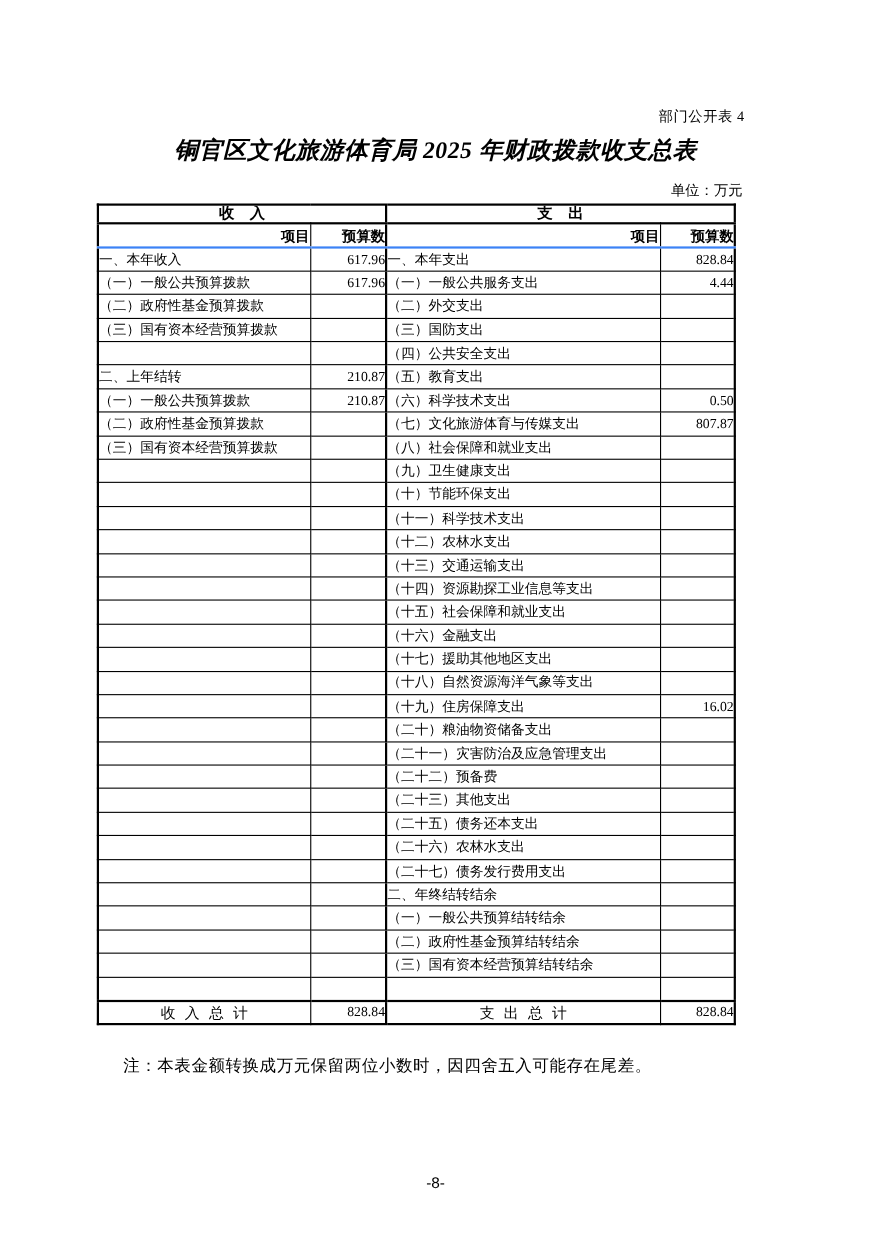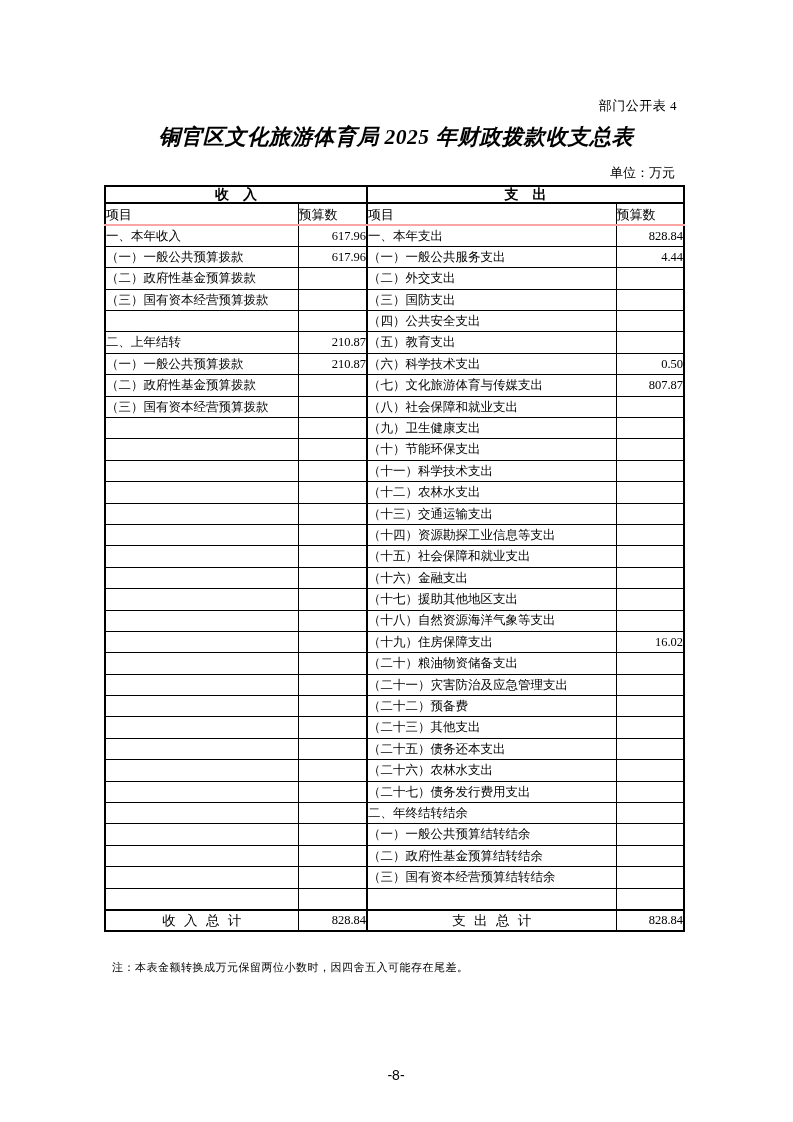--- a/index.html
+++ b/index.html
@@ -12,41 +12,41 @@
     position:absolute;top:97px;right:115px;font-size:13px;letter-spacing:.5px;
   }
   .title{
     position:absolute;top:122px;left:0;width:100%;text-align:center;
     font-size:21.5px;font-weight:bold;letter-spacing:.5px;font-style:italic;
   }
   .unit-label{
     position:absolute;top:164px;right:117px;font-size:13px;
   }
   table.budget{
-    position:absolute;left:104px;top:185px;width:579px;
+    position:absolute;left:88px;top:185px;width:579px;
     border-collapse:collapse;table-layout:fixed;
     border:2px solid #000;
   }
   table.budget th,table.budget td{
     border:1px solid #000;padding:0;overflow:hidden;white-space:nowrap;
     font-size:12.5px;line-height:1;vertical-align:middle;
   }
   tr.hdr1{height:17px;}
   tr.hdr1 th{font-size:14px;font-weight:bold;text-align:center;border-bottom:2px solid #000;}
   tr.hdr2{height:22px;}
-  tr.hdr2 th{font-size:13px;font-weight:normal;text-align:left;border-bottom:2px solid #fca5a5;}
+  tr.hdr2 th{font-size:13px;font-weight:bold;text-align:right;border-bottom:2px solid #3b82f6;}
   tbody tr{height:21.4px;}
   td.item{text-align:left;padding-left:7px;}
   td.num{text-align:right;padding-right:3px;}
   .mid{border-left:2px solid #000 !important;}
   tr.total{height:21.5px;}
   tr.total td{border-top:2px solid #000;}
   tr.total td.label{font-weight:normal;text-align:center;font-size:13.5px;word-spacing:5px;}
   .note{
-    position:absolute;left:112px;top:960px;font-size:11px;letter-spacing:.5px;
+    position:absolute;left:112px;top:960px;font-size:15px;letter-spacing:.5px;
   }
   .page-number{
     position:absolute;top:1067px;left:0;width:100%;text-align:center;
     font-size:14px;font-family:"Liberation Sans","DejaVu Sans",sans-serif;
   }
 </style>
 </head>
 <body>
 
 <div class="page">

